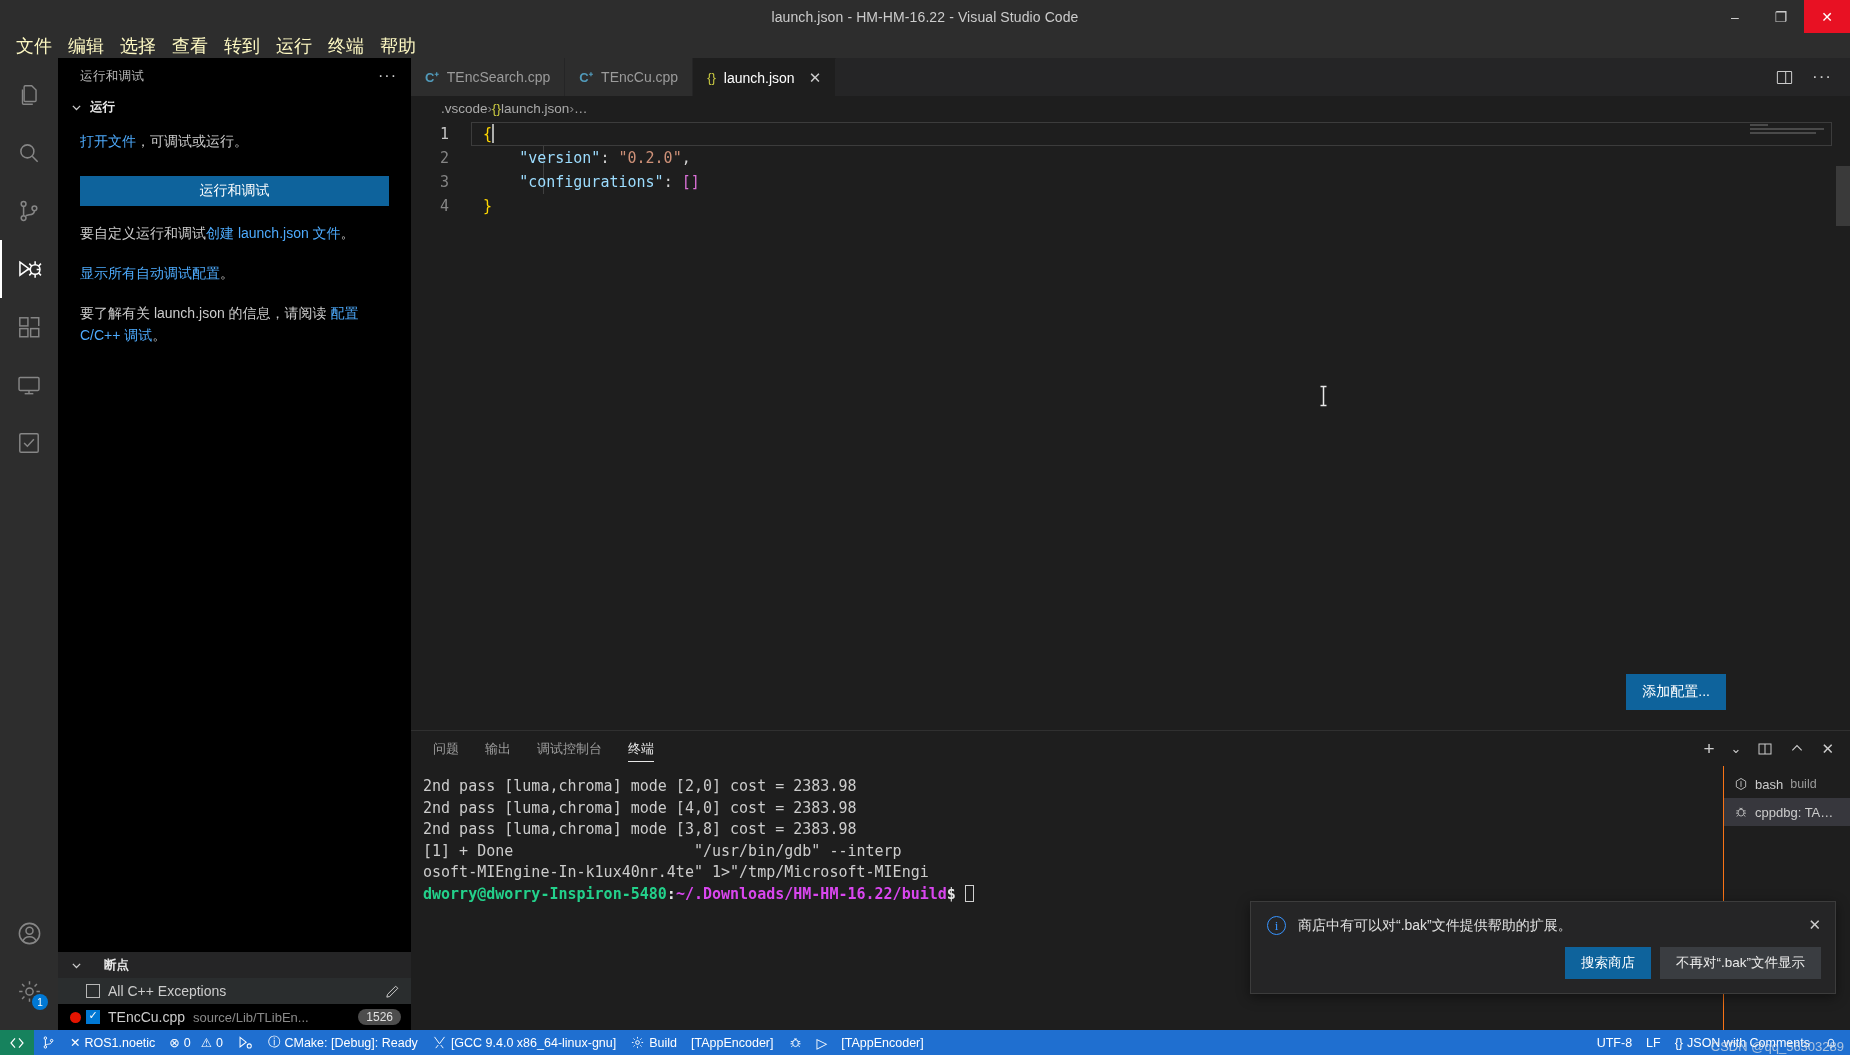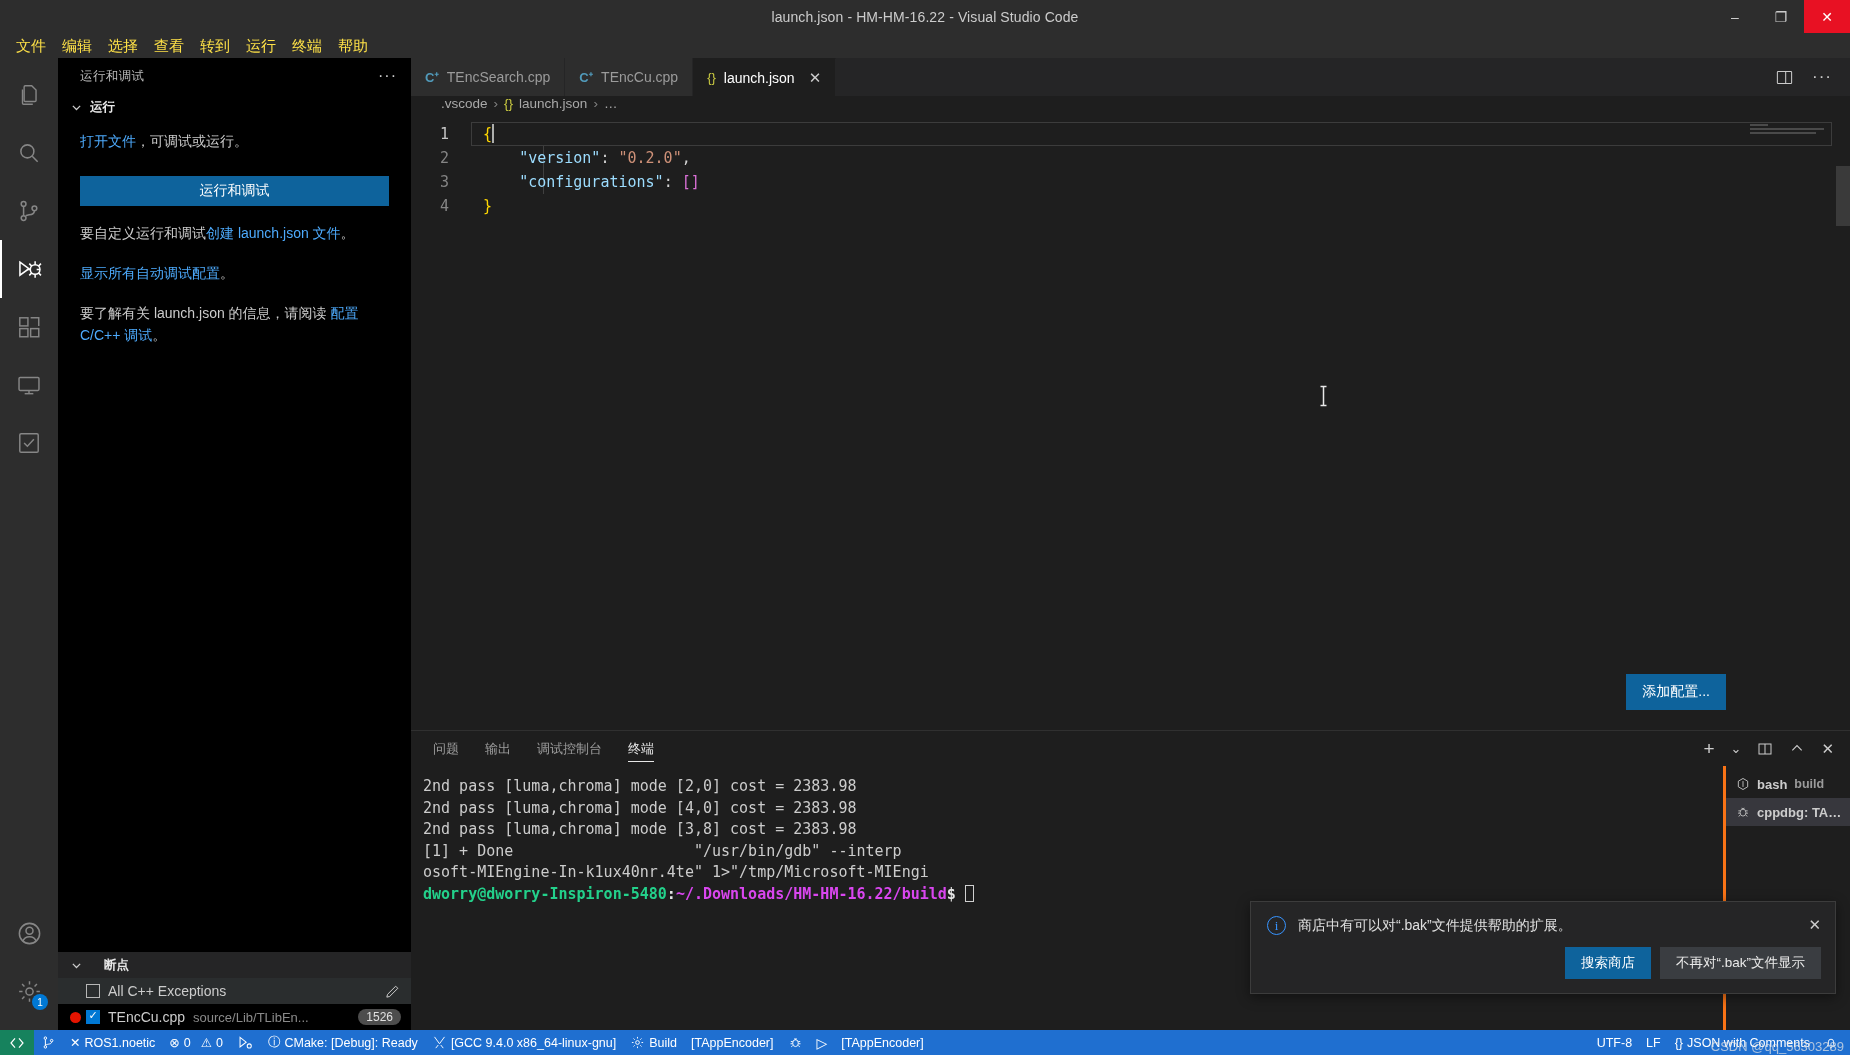--- a/index.html
+++ b/index.html
@@ -18,21 +18,21 @@
   }
   .titlebar .title{ font-size:14px; color:#cccccc; letter-spacing:.1px; }
   .winbtns{ position:absolute; right:0; top:0; height:33px; display:flex; }
   .winbtn{ width:46px; height:33px; display:flex; align-items:center; justify-content:center;
            color:#cccccc; font-size:14px; }
   .winbtn.close{ background:#e81123; color:#fff; }
 
   
   .menubar{ height:25px; flex:0 0 25px; background:#2d2d2d; display:flex; align-items:center;
             padding-left:8px; gap:0px; }
-  .menuitem{ font-size:15px; color:#fde047; padding:2px 8px; line-height:18px; }
+  .menuitem{ font-size:18px; color:#fef9c3; padding:2px 8px; line-height:18px; }
 
   
   .body{ flex:1 1 auto; display:flex; min-height:0; }
 
   
   .activitybar{
     width:58px; flex:0 0 58px; background:#2d2d2d; display:flex; flex-direction:column;
     align-items:center; padding-top:8px; position:relative;
   }
   .actitem{ width:58px; height:58px; display:flex; align-items:center; justify-content:center;
@@ -87,21 +87,21 @@
   .tabsrow{ height:38px; flex:0 0 38px; background:#252526; display:flex; align-items:stretch; position:relative;}
   .tab{ display:flex; align-items:center; gap:8px; padding:0 14px; background:#2d2d2d; color:#9b9b9b;
         font-size:14px; border-right:1px solid #252526; min-width:120px; }
   .tab.active{ background:#1e1e1e; color:#ffffff; border-top:1px solid #1e1e1e; }
   .tab .ticon{ font-size:13px; }
   .ticon.cpp{ color:#519aba; font-weight:bold; }
   .ticon.json{ color:#cbcb41; }
   .tab .tclose{ margin-left:6px; color:#cccccc; font-size:15px; }
   .tabactions{ margin-left:auto; display:flex; align-items:center; gap:18px; padding-right:18px; color:#cccccc; }
 
-  .breadcrumb{ height:24px; flex:0 0 24px; display:flex; align-items:flex-start; gap:6px;
+  .breadcrumb{ height:24px; flex:0 0 24px; display:flex; align-items:center; 
                padding-left:30px; font-size:13.5px; color:#a9a9a9; background:#1e1e1e; }
   .bc-sep{ color:#808080; }
   .bc-json{ color:#cbcb41; }
 
   .editorarea{ flex:1 1 auto; position:relative; overflow:hidden; background:#1e1e1e; }
   .code{ display:flex; font-family:"DejaVu Sans Mono","Liberation Mono",monospace; font-size:15px;
          line-height:24px; padding-top:2px; }
   .gutter{ width:60px; flex:0 0 60px; text-align:right; padding-right:22px; color:#858585; }
   .gutter .ln.cur{ color:#c6c6c6; }
   .codelines{ flex:1 1 auto; position:relative; }
@@ -137,21 +137,21 @@
 
   .panelbody{ flex:1 1 auto; display:flex; min-height:0; }
   .terminal{ flex:1 1 auto; padding:10px 0 0 12px; overflow:hidden;
              font-family:"DejaVu Sans Mono","Liberation Mono",monospace; font-size:15px; line-height:21.5px; }
   .tline{ white-space:pre; color:#cccccc; }
   .t-green{ color:#23d18b; font-weight:bold; }
   .t-blue{ color:#d946ef; font-weight:bold;margin-top:39px; }
   .t-white{ color:#e5e5e5; font-weight:bold; }
   .tcaret{ display:inline-block; width:9px; height:17px; border:1px solid #d0d0d0; vertical-align:-3px; }
 
-  .termlist{ width:127px; flex:0 0 127px; border-left:3px solid #f97316; padding-top:4px;font-weight:bold; }
+  .termlist{ width:127px; flex:0 0 127px; border-left:1px solid #f97316; padding-top:4px; }
   .tl-item{ height:28px; display:flex; align-items:center; gap:7px; padding-left:10px; font-size:13px; color:#cccccc; }
   .tl-item.active{ background:#37373d; }
   .tl-sub{ color:#9b9b9b; font-size:12.5px; }
 
   
   .notif{
     position:absolute; right:14px; bottom:36px; width:586px; background:#252526;
     border:1px solid #3c3c3c; box-shadow:0 3px 12px rgba(0,0,0,.45); z-index:50;
   }
   .notif-row{ display:flex; align-items:flex-start; padding:14px 14px 6px 16px; gap:12px; }

